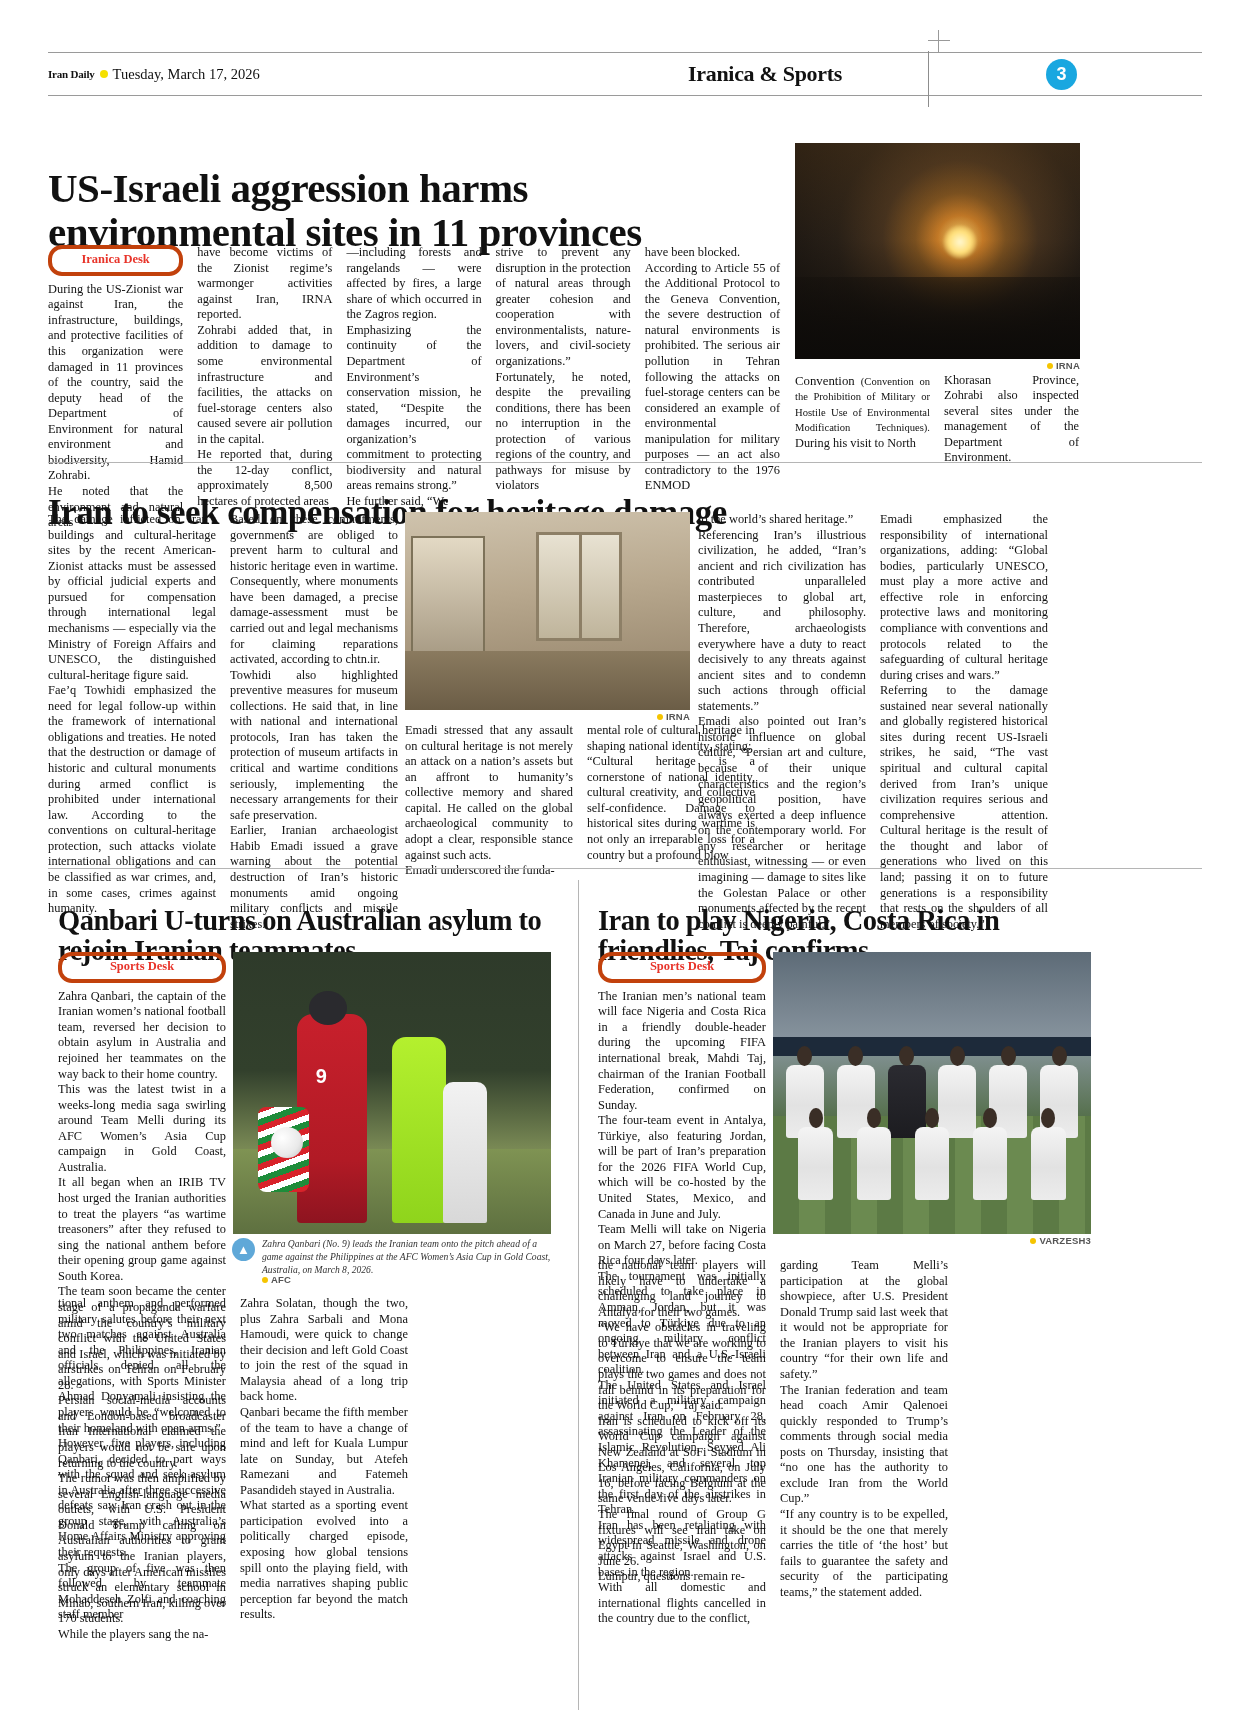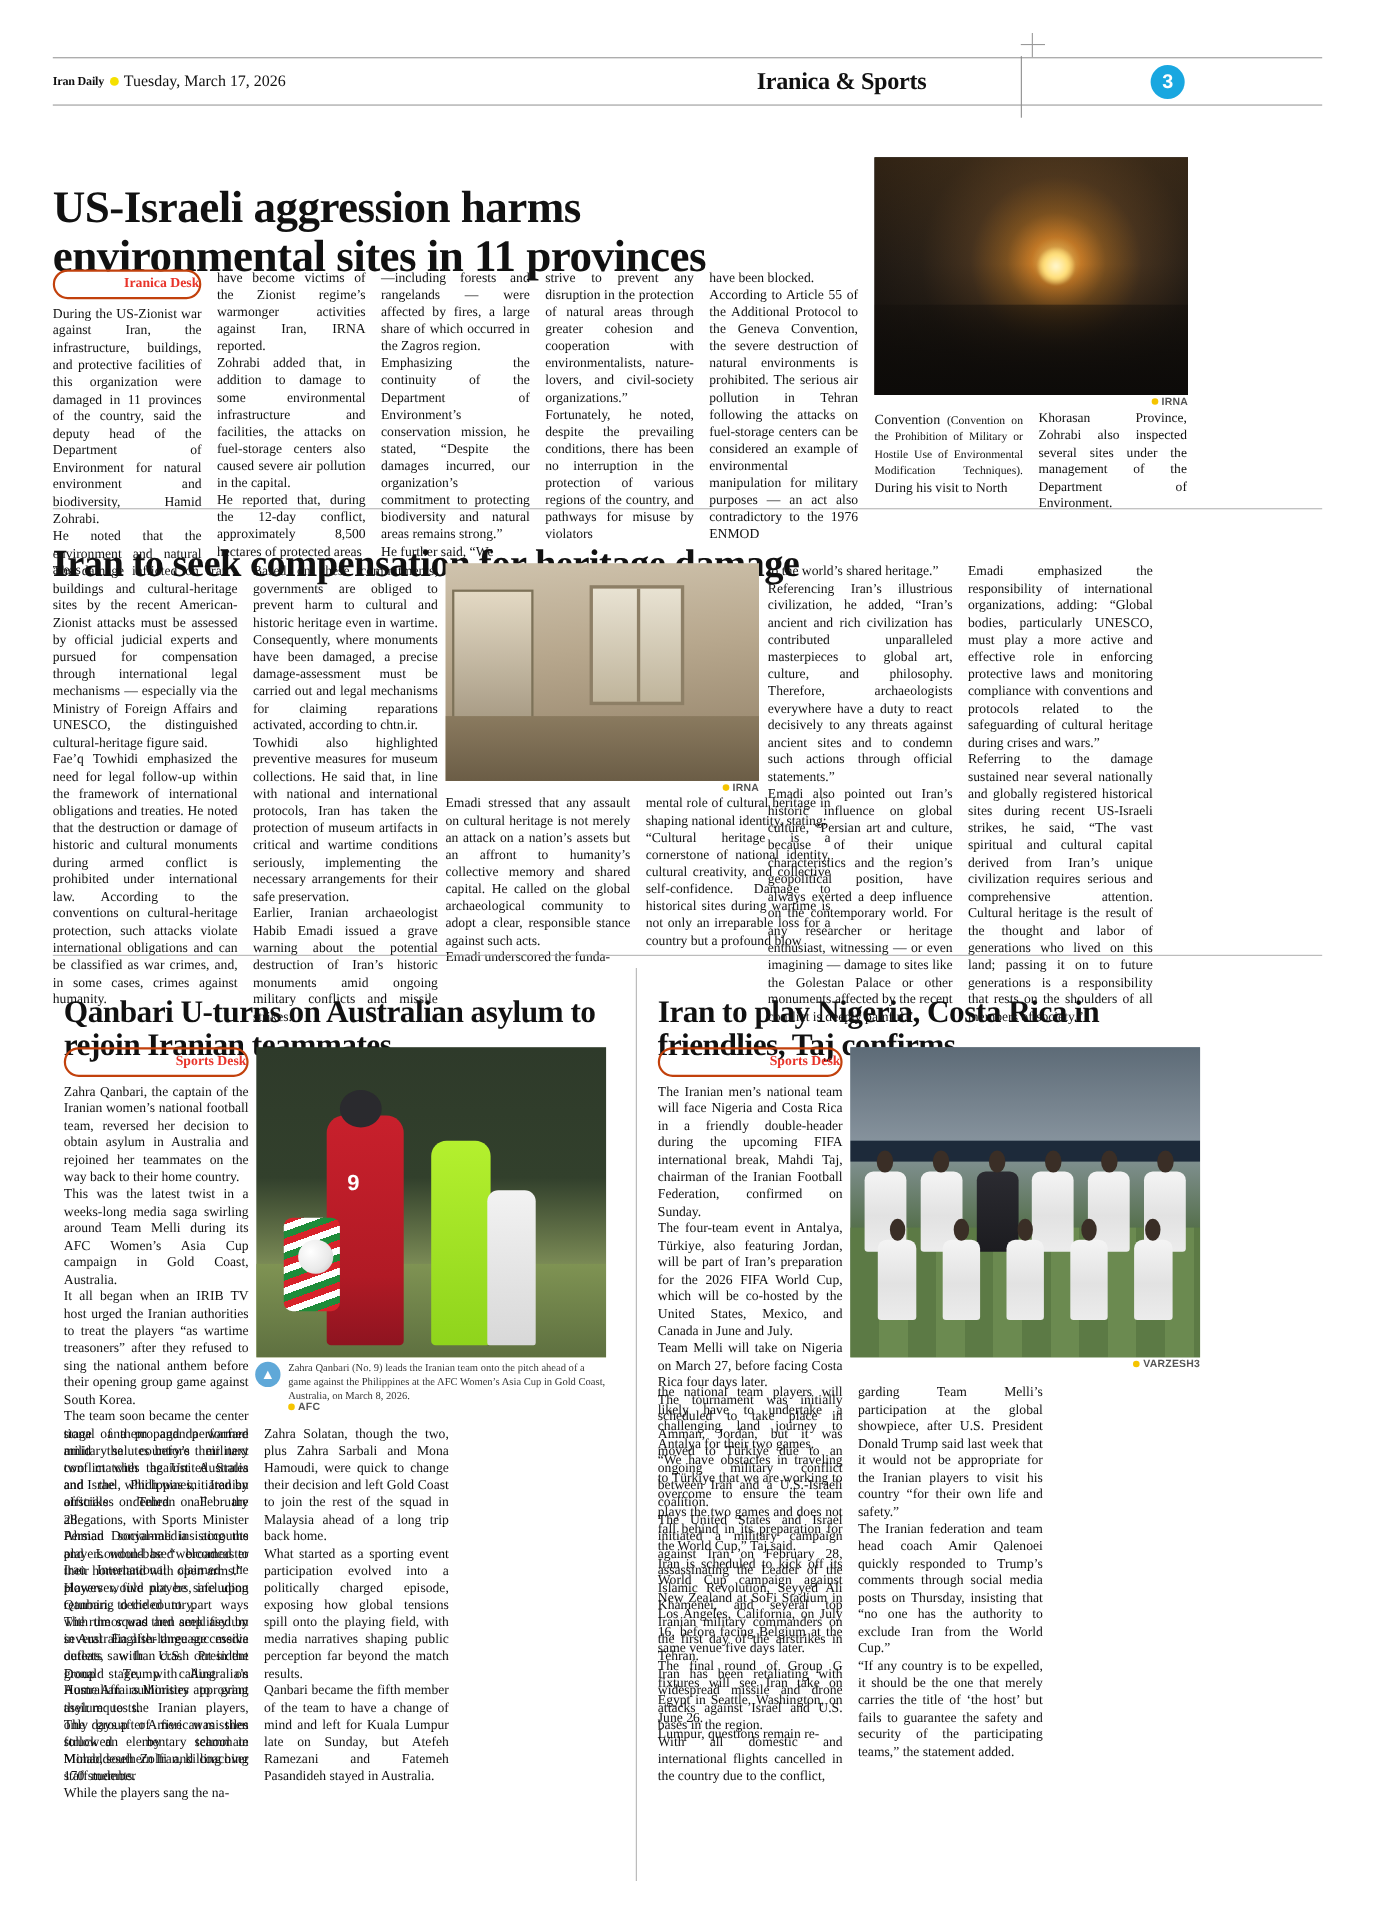--- a/index.html
+++ b/index.html
@@ -41,23 +41,23 @@
     background:#19a7e0; color:#fff; font-weight:bold;
     font-size:18px; display:flex; align-items:center; justify-content:center;
     font-family:"Liberation Sans", sans-serif;
   }
   .masthead-rule2 { border-top:1px solid #9a9a9a; width:100%; }
 
   
   .headline { font-weight:bold; line-height:1.05; letter-spacing:-0.5px; }
   .col { font-size:12.4px; line-height:1.255; text-align:justify; hyphens:auto; }
   .deskbadge {
-    border:2px solid #c2410c; border-radius:14px;
+    border:4px solid #c2410c; border-radius:14px;
     color:#e8342a; font-weight:bold; font-size:12.5px;
-    text-align:right; padding:3px 0 4px; margin-bottom:6px;
+    text-align:center; padding:3px 0 4px; margin-bottom:6px;
     font-family:"Liberation Serif", serif;
   }
   .credit {
     font-size:9.5px; color:#555; text-align:right; font-weight:bold;
     font-family:"Liberation Sans", sans-serif; letter-spacing:0.2px;
     margin-top:2px;
   }
   .credit .cdot { display:inline-block; width:6px; height:6px; border-radius:50%; background:#f5c400; margin-right:3px; vertical-align:middle; }
   .sec-rule { border-top:1px solid #b5b5b5; }
 
@@ -129,21 +129,21 @@
   .s1-photo .p-fig3 { position:absolute; left:66%; top:46%; width:14%; height:50%;
     background:linear-gradient(180deg,#f2f2f2,#d8d8d8); border-radius:10px 10px 2px 2px; }
   .s1-photo .p-ball { position:absolute; left:12%; top:62%; width:10%; height:11%; border-radius:50%;
     background:radial-gradient(circle at 35% 35%, #fff 0%,#e9e9e9 60%,#bdbdbd 100%); }
   .s1-photo .p-scarf { position:absolute; left:8%; top:55%; width:16%; height:30%;
     background:repeating-linear-gradient(160deg,#d8232a 0 6px,#ffffff 6px 12px,#1e8c3a 12px 18px); border-radius:8px; }
   .s1-caparrow {
     position:absolute; left:232px; top:1238px; width:23px; height:23px; border-radius:50%;
     background:#5fa8d8; color:#fff; font-size:13px; display:flex; align-items:center; justify-content:center;
   }
-  .s1-cap { position:absolute; left:262px; top:1238px; width:290px; font-size:9.6px; line-height:1.33; color:#333; }
+  .s1-cap { position:absolute; left:262px; top:1238px; width:290px; font-size:9.6px; line-height:1.33; font-style:italic; color:#333; }
   .s1-capcredit { position:absolute; left:262px; top:1272px; width:290px; }
   .s1-bottom { position:absolute; left:58px; top:1296px; width:494px; display:flex; gap:14px; }
   .s1-bottom .c { width:168px; }
 
   .s2-leftcol { position:absolute; left:598px; top:952px; width:168px; }
   .s2-photo {
     position:absolute; left:773px; top:952px; width:318px; height:282px;
     background:linear-gradient(180deg,#6d7b86 0%,#8b98a2 30%,#4f6b42 62%,#6d8a52 100%);
     overflow:hidden;
   }
@@ -313,22 +313,22 @@
   </div>
 
   <div class="s1-bottom">
     <div class="c col">
         <div>tional anthem and performed military salutes before their next two matches against Australia and the Philippines, Iranian officials denied all the allegations, with Sports Minister Ahmad Donyamali insisting the players would be “welcomed to their homeland with open arms.”</div>
         <div>However, five players, including Qanbari, decided to part ways with the squad and seek asylum in Australia after three successive defeats saw Iran crash out in the group stage, with Australia’s Home Affairs Ministry approving their requests.</div>
         <div>The group of five was then followed by teammate Mohaddeseh Zolfi and coaching staff member</div>
       </div>
     <div class="c col">
         <div>Zahra Solatan, though the two, plus Zahra Sarbali and Mona Hamoudi, were quick to change their decision and left Gold Coast to join the rest of the squad in Malaysia ahead of a long trip back home.</div>
+        <div>Qanbari became the fifth member of the team to have a change of mind and left for Kuala Lumpur late on Sunday, but Atefeh Ramezani and Fatemeh Pasandideh stayed in Australia.</div>
         <div>What started as a sporting event participation evolved into a politically charged episode, exposing how global tensions spill onto the playing field, with media narratives shaping public perception far beyond the match results.</div>
-        <div>Qanbari became the fifth member of the team to have a change of mind and left for Kuala Lumpur late on Sunday, but Atefeh Ramezani and Fatemeh Pasandideh stayed in Australia.</div>
       </div>
   </div>
 
   <h2 class="headline s2-head">Iran to play Nigeria, Costa Rica in friendlies, Taj confirms</h2>
 
   <div class="s2-leftcol col">
     <div class="deskbadge">Sports Desk</div>
     <div>
         <div>The Iranian men’s national team will face Nigeria and Costa Rica in a friendly double-header during the upcoming FIFA international break, Mahdi Taj, chairman of the Iranian Football Federation, confirmed on Sunday.</div>
         <div>The four-team event in Antalya, Türkiye, also featuring Jordan, will be part of Iran’s preparation for the 2026 FIFA World Cup, which will be co-hosted by the United States, Mexico, and Canada in June and July.</div>

